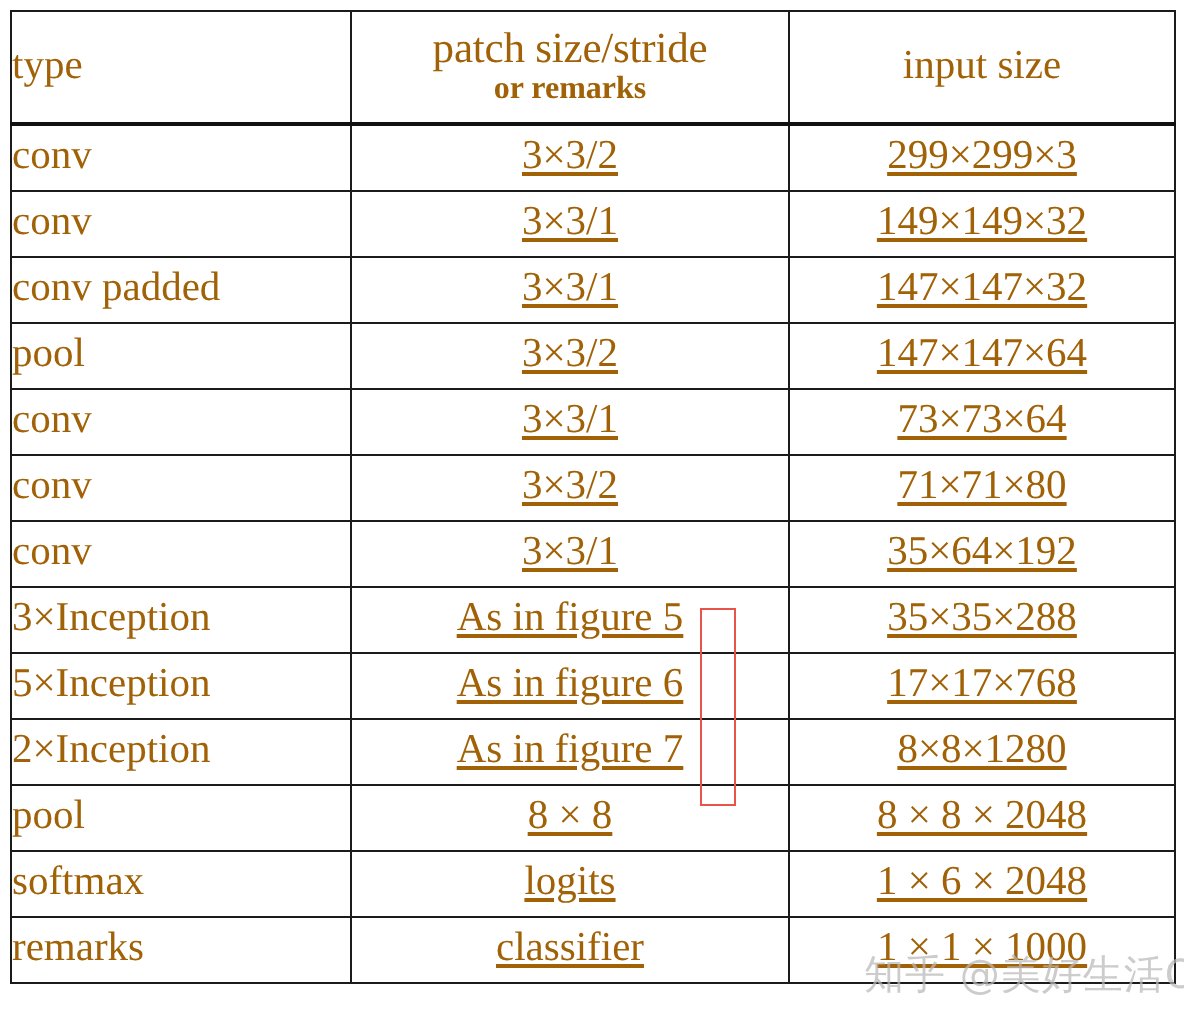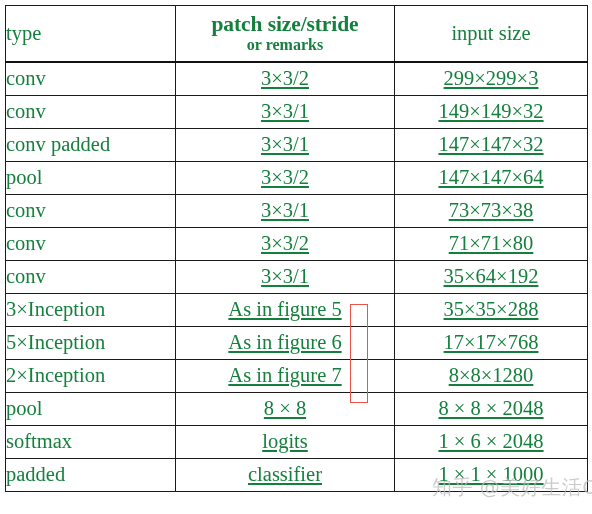--- a/index.html
+++ b/index.html
@@ -22,21 +22,21 @@
     left: 5px;
     top: 5px;
     width: 582px;
     height: 503px;
   }
   table.arch {
     border-collapse: collapse;
     table-layout: fixed;
     width: 582px;
     height: 412px;
-    color: #15803d;
+    color: #a16207;
   }
   table.arch col.c-type  { width: 170px; }
   table.arch col.c-patch { width: 219px; }
   table.arch col.c-input { width: 193px; }
 
   table.arch td, table.arch th {
     border: 1px solid #1b1b1b;
     padding: 0;
     font-weight: normal;
     font-size: 20.5px;
@@ -55,21 +55,21 @@
     padding-left: 11px;
     font-weight: bold;
     font-size: 21.5px;
   }
   .hdr-patch {
     text-align: center;
     font-weight: normal;
   }
   .hdr-patch .l1 {
     display: block;
-    font-weight: bold;
+    font-weight: normal;
     font-size: 21.5px;
     letter-spacing: -0.1px;
     margin-bottom: 1px;
   }
   .hdr-patch .l2 {
     display: block;
     font-weight: bold;
     font-size: 16px;
   }
   .hdr-input {
@@ -159,21 +159,21 @@
           <td class="cell-input">147×147×32</td>
         </tr>
         <tr class="brow">
           <td class="cell-type">pool</td>
           <td class="cell-patch">3×3/2</td>
           <td class="cell-input">147×147×64</td>
         </tr>
         <tr class="brow">
           <td class="cell-type">conv</td>
           <td class="cell-patch">3×3/1</td>
-          <td class="cell-input">73×73×38</td>
+          <td class="cell-input">73×73×64</td>
         </tr>
         <tr class="brow">
           <td class="cell-type">conv</td>
           <td class="cell-patch">3×3/2</td>
           <td class="cell-input">71×71×80</td>
         </tr>
         <tr class="brow">
           <td class="cell-type">conv</td>
           <td class="cell-patch">3×3/1</td>
           <td class="cell-input">35×64×192</td>
@@ -197,21 +197,21 @@
           <td class="cell-type">pool</td>
           <td class="cell-patch">8 × 8</td>
           <td class="cell-input">8 × 8 × 2048</td>
         </tr>
         <tr class="brow">
           <td class="cell-type">softmax</td>
           <td class="cell-patch">logits</td>
           <td class="cell-input">1 × 6 × 2048</td>
         </tr>
         <tr class="brow">
-          <td class="cell-type">padded</td>
+          <td class="cell-type">remarks</td>
           <td class="cell-patch">classifier</td>
           <td class="cell-input">1 × 1 × 1000</td>
         </tr>
       </tbody>
   </table>
 
   <div id="fig-annotation" style="border-color: rgb(232, 83, 74);"></div>
 </div>
 
 <div id="watermark" style="color: rgb(185, 185, 185);">知乎 @美好生活OK</div>

